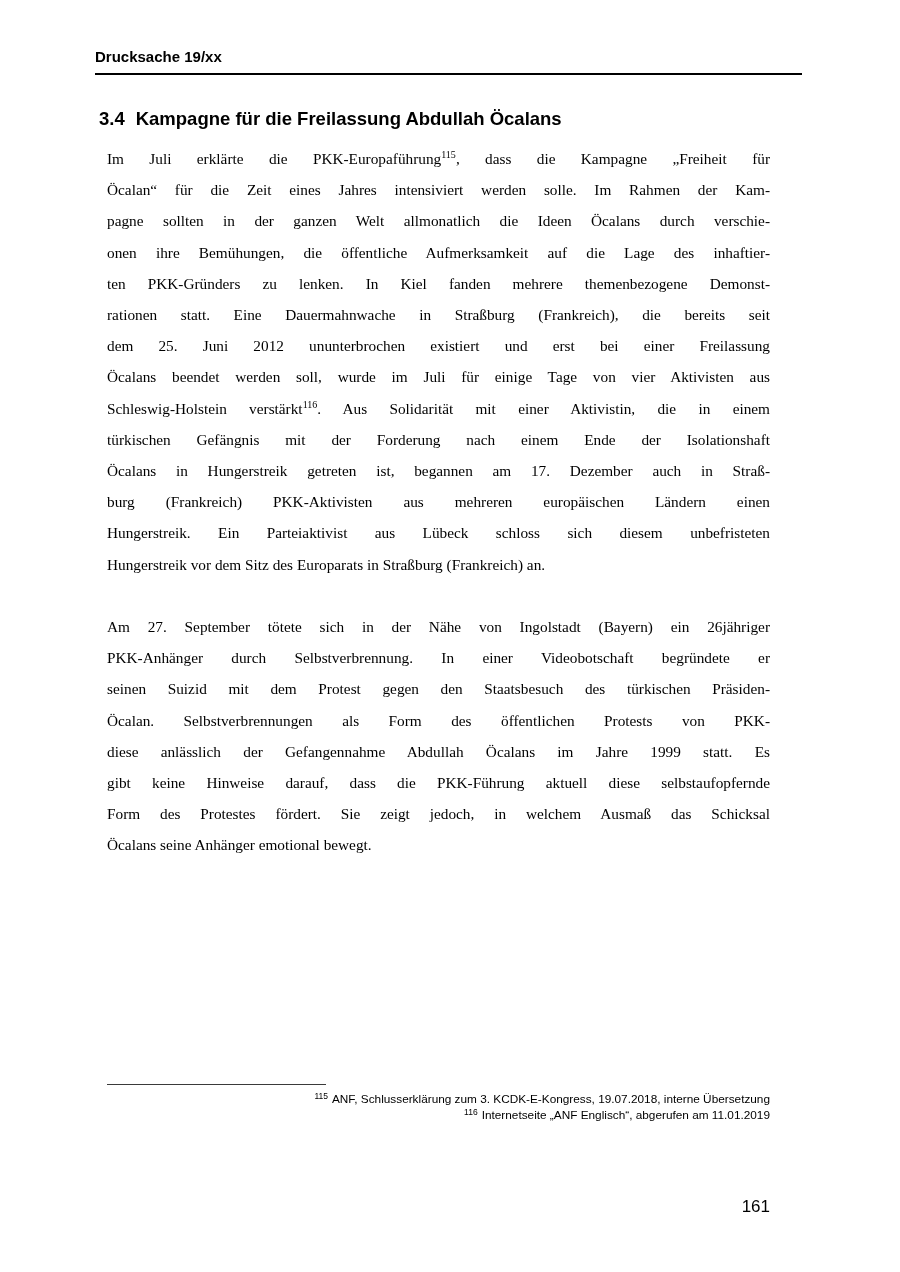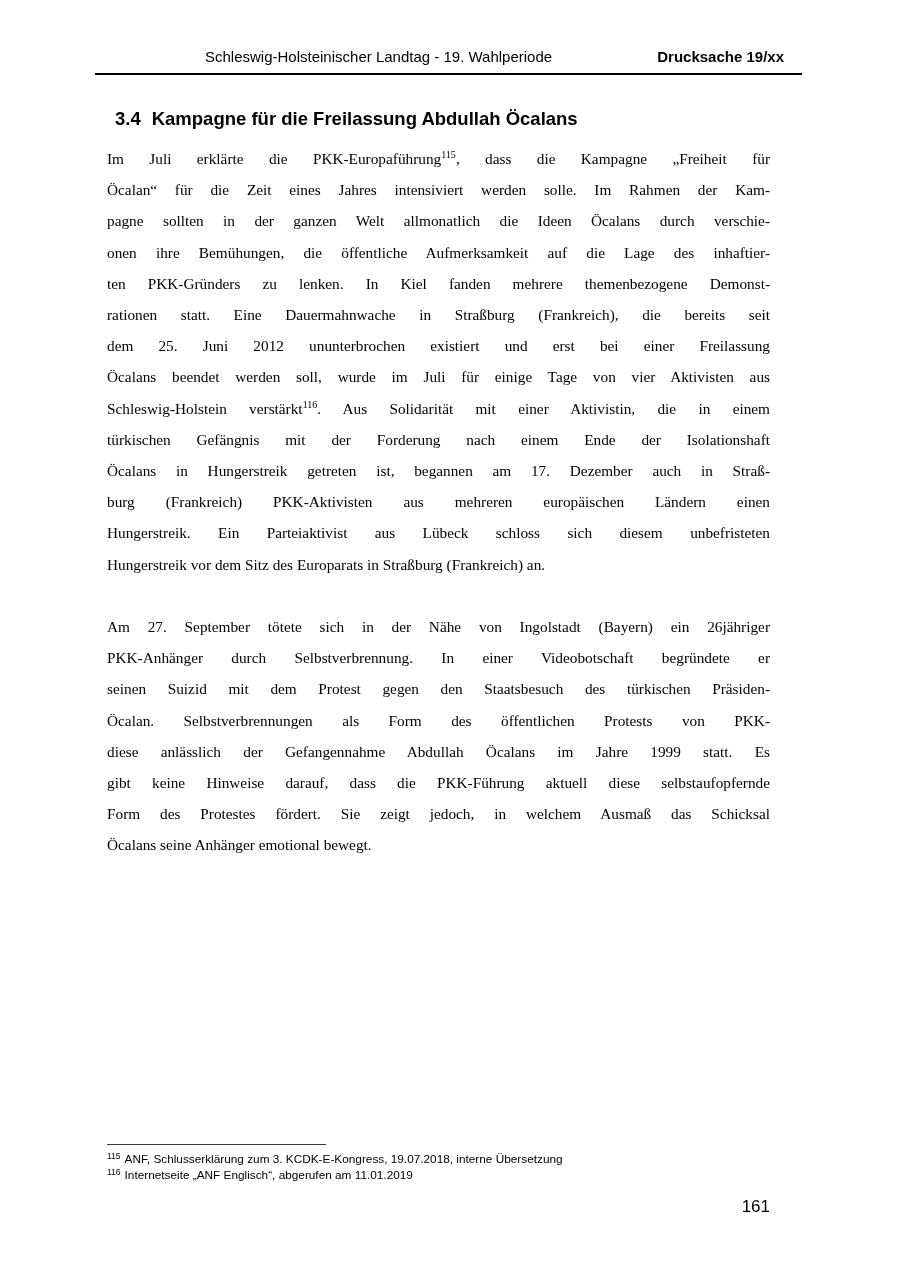--- a/index.html
+++ b/index.html
@@ -10,50 +10,49 @@
   }
   .header {
     position:absolute; left:95px; top:48px; width:707px;
     display:flex; justify-content:space-between; align-items:baseline;
     border-bottom:2px solid #000; padding-bottom:7px;
     font-size:15px; line-height:18px;
   }
   .header-left { margin-left:110px; }
   .header-right { font-weight:bold; margin-right:18px; }
   .heading {
-    position:absolute; left:115px; top:107px;
+    position:absolute; left:99px; top:107px;
     font-size:18.5px; font-weight:bold; line-height:24px; white-space:nowrap;
   }
   .heading .num { margin-right:11px; }
   .content {
     position:absolute; left:107px; top:143px; width:663px;
     font-size:15.3px; line-height:31.2px;font-family:Liberation Serif, serif;
   }
   .line {
     text-align:justify; text-align-last:justify;
     white-space:nowrap; overflow:visible;
   }
   .line.last { text-align-last:left; }
   .gap { height:31.2px; }
   sup.ref { font-size:10px; line-height:0; vertical-align:6px; }
   .footnotes {
-    position:absolute; left:107px; top:1144px; width:663px;
-    font-size:11.8px; line-height:15.6px;
+    position:absolute; left:107px; top:1084px; width:663px;
+    font-size:11.8px; line-height:15.6px;text-align:right;
   }
   .fn-rule { width:219px; border-top:1.5px solid #3a3a3a; margin-bottom:7px; }
   .fn-item sup { font-size:8.5px; vertical-align:4px; margin-right:4px; line-height:0; }
   .page-number { position:absolute; right:130px; top:1197px; font-size:17px; }
 </style>
 </head>
 <body>
 
 <div class="page">
 
   <div class="header">
-    <span class="header-left">Schleswig-Holsteinischer Landtag - 19. Wahlperiode</span>
     <span class="header-right">Drucksache 19/xx</span>
   </div>
 
   <div class="heading">
     <span class="num">3.4</span><span>Kampagne für die Freilassung Abdullah Öcalans</span>
   </div>
 
   <div class="content">
     <div class="line"><span>Im Juli erklärte die PKK-Europaführung</span><sup class="ref">115</sup><span>, dass die Kampagne „Freiheit für</span></div>
     <div class="line"><span>Öcalan“ für die Zeit eines Jahres intensiviert werden solle. Im Rahmen der Kam-</span></div>

